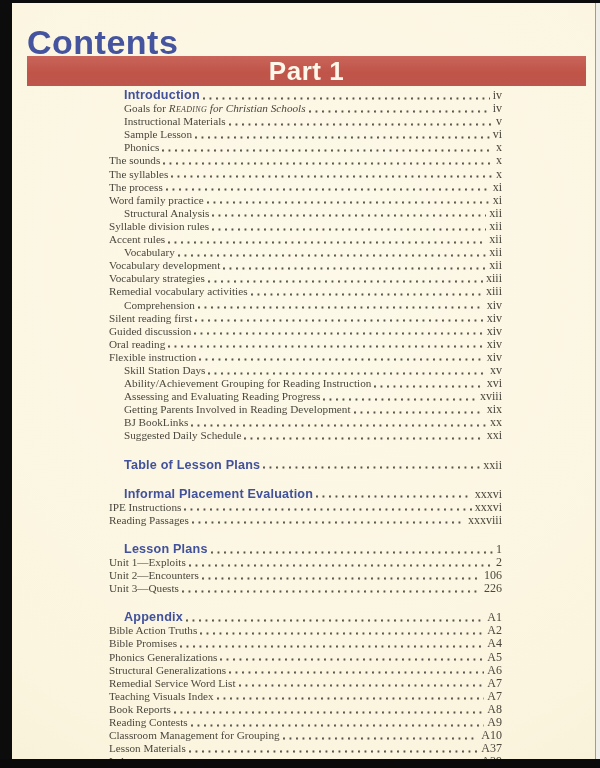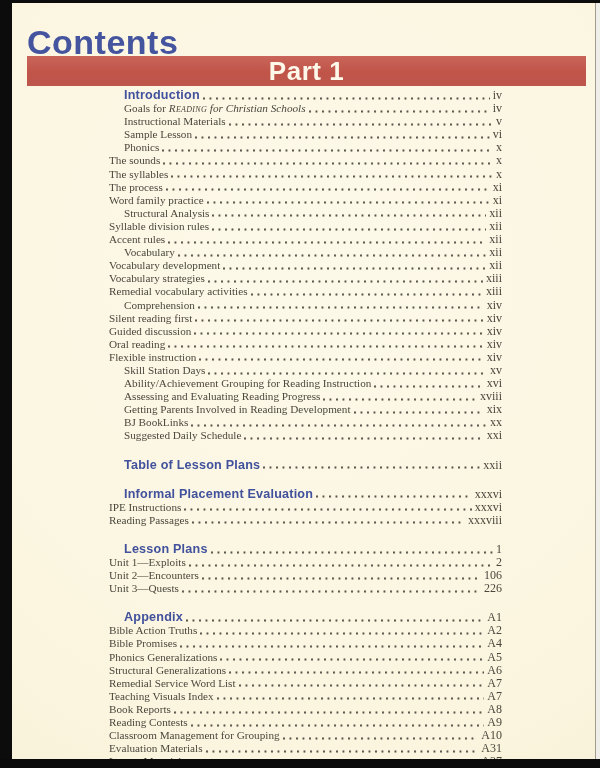--- a/index.html
+++ b/index.html
@@ -294,25 +294,20 @@
           <span class="lbl">Reading Contests</span>
           <span class="dots"></span>
           <span class="pg">A9</span>
         </div>
         <div class="row item-row ind1">
           <span class="lbl">Classroom Management for Grouping</span>
           <span class="dots"></span>
           <span class="pg">A10</span>
         </div>
         <div class="row item-row ind1">
-          <span class="lbl">Evaluation Materials</span>
-          <span class="dots"></span>
-          <span class="pg">A31</span>
-        </div>
-        <div class="row item-row ind1">
           <span class="lbl">Lesson Materials</span>
           <span class="dots"></span>
           <span class="pg">A37</span>
         </div>
         <div class="row item-row ind1">
           <span class="lbl">Index</span>
           <span class="dots"></span>
           <span class="pg">A39</span>
         </div>
       </div>

